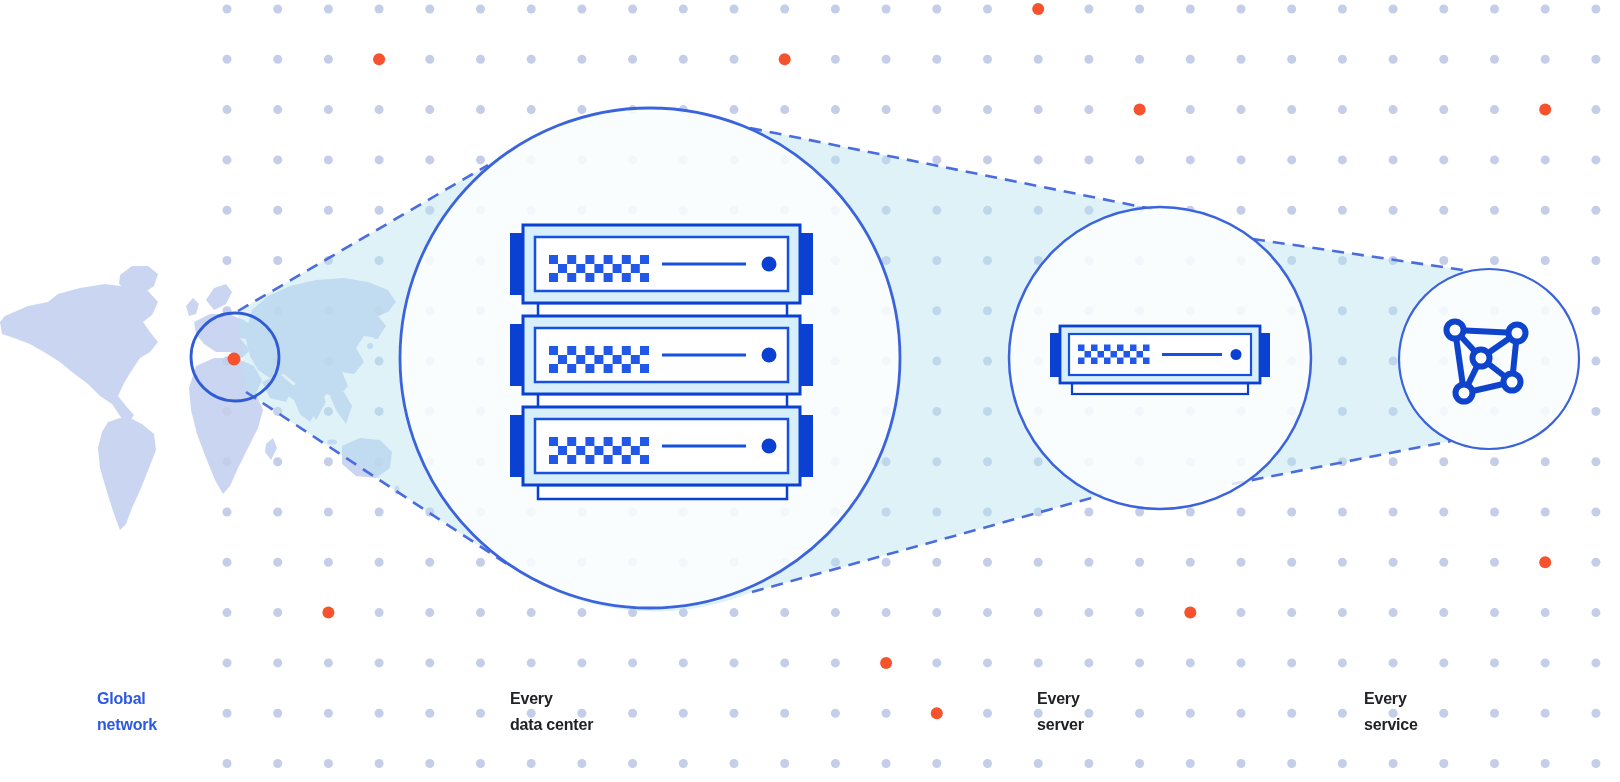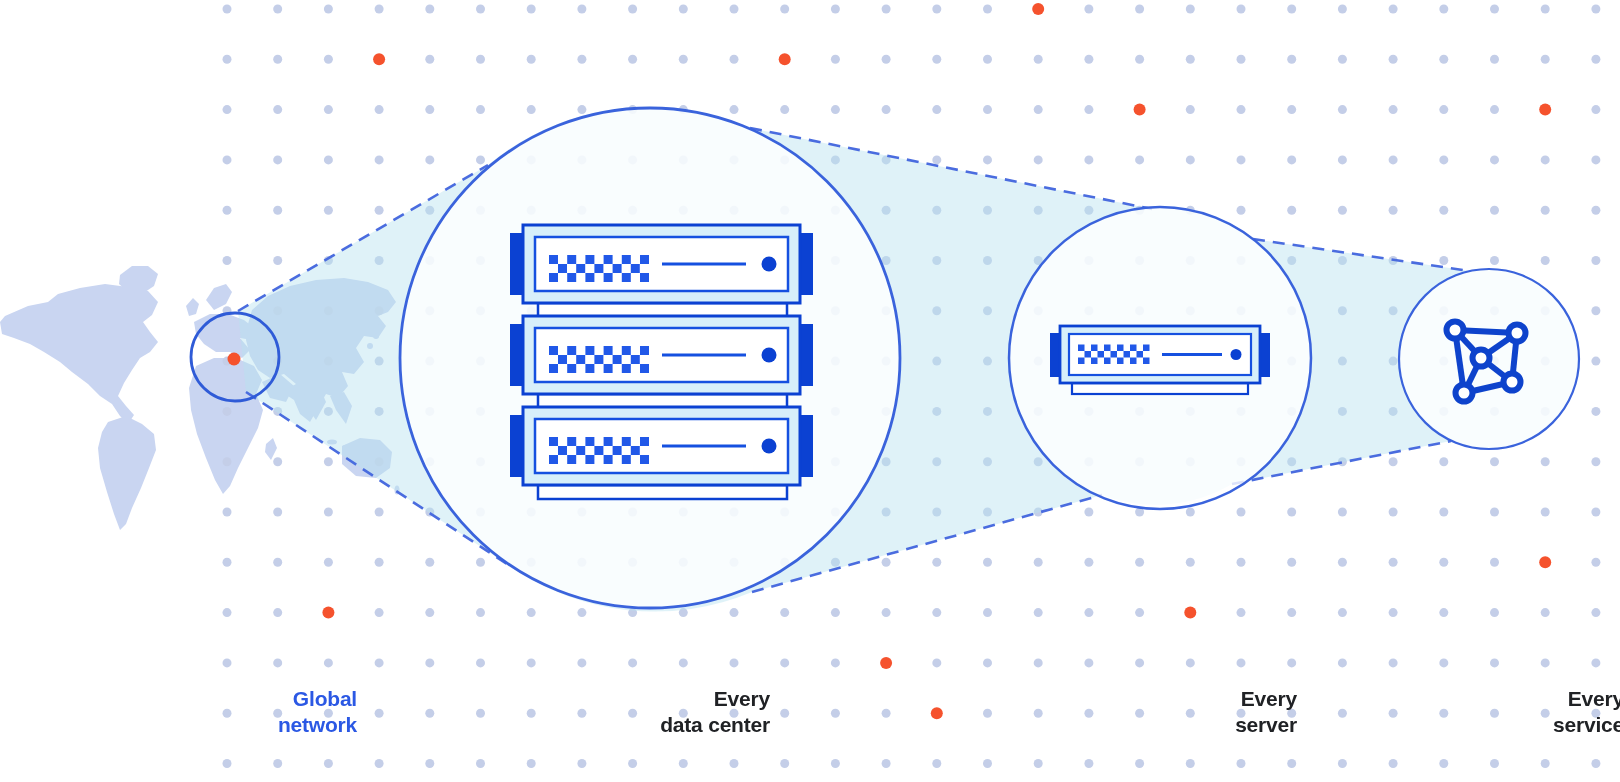--- a/index.html
+++ b/index.html
@@ -1,22 +1,22 @@
 <!DOCTYPE html>
 <html><head>
 <meta charset="utf-8">
 <style>
   html,body{margin:0;padding:0;background:#ffffff;}
   body{width:1620px;height:782px;position:relative;overflow:hidden;
        font-family:"Liberation Sans","DejaVu Sans",sans-serif;}
   #stage{position:absolute;left:0;top:0;width:1620px;height:782px;}
   svg{display:block;}
   .stage-label{
-    position:absolute;width:260px;text-align:right;
-    font-size:21px;font-weight:bold;line-height:26px;
+    position:absolute;width:260px;text-align:left;
+    font-size:16px;font-weight:bold;line-height:26px;
     letter-spacing:-0.2px;white-space:pre-line;color:#202225;
   }
 </style>
 </head>
 <body>
 
 <div id="stage">
 <svg width="1620" height="782" viewBox="0 0 1620 782">
   <defs>
 

